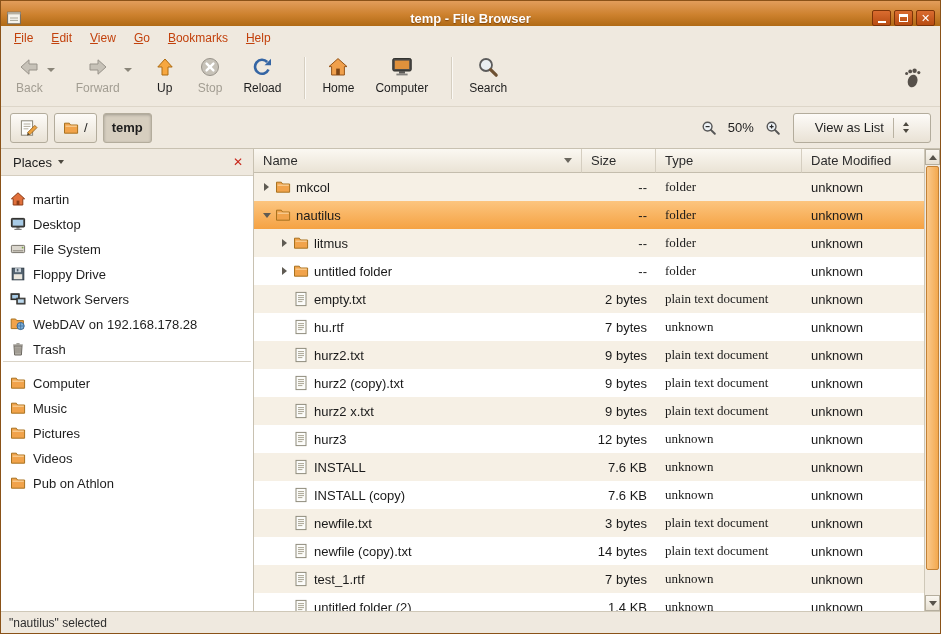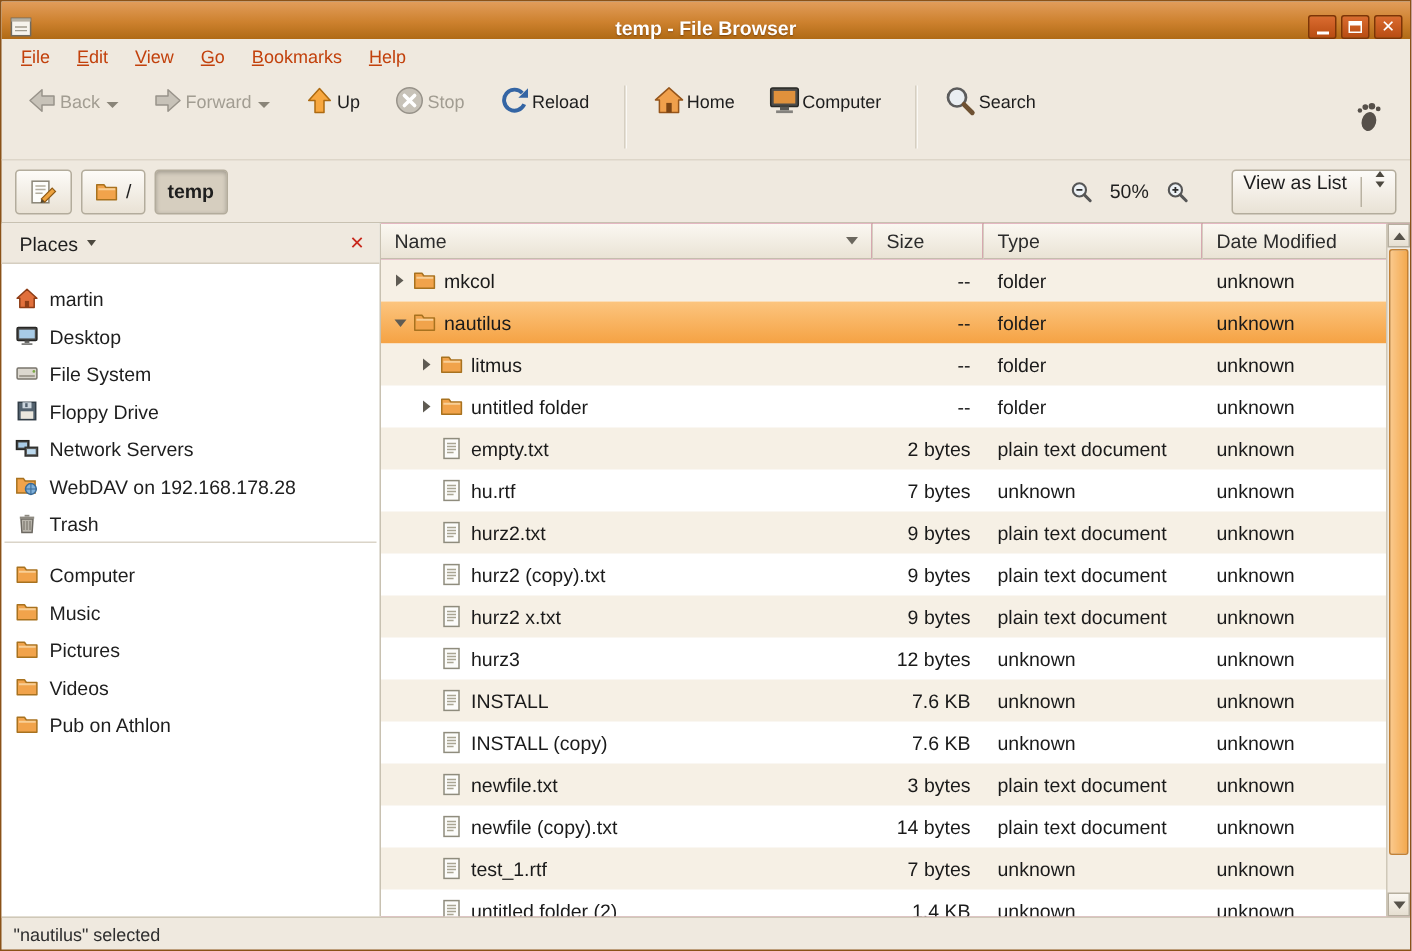--- a/index.html
+++ b/index.html
@@ -25,39 +25,39 @@
   .glyph-max{width:9px;height:8px;border:1px solid #fff;border-top-width:3px;}
   .glyph-close{color:#fff;font-size:11px;font-weight:bold;line-height:1;}
   .glyph-close::before{content:"✕";}
   
   .menubar{height:24px;flex:none;display:flex;align-items:center;padding:0 4px;}
   .menu-item{display:inline-block;padding:3px 9px;font-size:12px;color:#c2410c;}
   .menu-item::first-letter{text-decoration:underline;}
   
   .toolbar{height:57px;flex:none;display:flex;align-items:stretch;padding:2px 8px;border-bottom:1px solid #ddd6c9;}
   .tool-group{display:flex;align-items:flex-start;padding:3px 7px;margin-right:7px;}
-  .tool-col{display:flex;flex-direction:row;align-items:center;}
+  .tool-col{display:flex;flex-direction:column;align-items:center;}
   .tool-icon{height:24px;display:flex;}
   .tool-label{font-size:12px;color:#1e1e1e;margin-top:2px;white-space:nowrap;}
   .tool-group.disabled .tool-label{color:#a29d92;}
   .tool-drop{margin-top:13px;margin-left:4px;width:0;height:0;
     border-top:4px solid #8a8579;border-left:4px solid transparent;border-right:4px solid transparent;}
   .tool-sep{width:0;border-left:1px solid #d6cfc1;border-right:1px solid #fbf9f5;margin:5px 9px;align-self:stretch;}
   .tool-logo{margin-left:auto;align-self:center;padding:0 8px;display:flex;}
   
   .locationbar{height:42px;flex:none;display:flex;align-items:center;padding:0 9px;gap:6px;border-bottom:1px solid #c8c1b1;}
   .lb-btn{display:flex;align-items:center;gap:5px;height:30px;padding:0 8px;
     background:linear-gradient(#fdfbf8,#e9e2d5);border:1px solid #b3ac9c;border-radius:3px;
     font-size:13px;color:#1e1e1e;font-family:inherit;}
   .lb-btn.active{background:#d6cebf;box-shadow:inset 0 1px 3px rgba(0,0,0,.25);font-weight:bold;}
   .lb-icon{display:flex;}
   .zoom-btn{background:none;border:none;padding:2px;display:flex;align-items:center;cursor:default;}
   .zoom-first{margin-left:auto;}
   .zoom-level{font-size:13px;color:#1e1e1e;margin:0 3px;}
-  .view-select{margin-left:20px;display:flex;align-items:flex-start;height:30px;padding:0 7px;gap:9px;
+  .view-select{margin-left:4px;display:flex;align-items:center;height:30px;padding:0 21px;gap:9px;
     background:linear-gradient(#fdfbf8,#e9e2d5);border:1px solid #b3ac9c;border-radius:3px;font-size:13px;color:#1e1e1e;}
   .vs-sep{width:1px;align-self:stretch;margin:4px 0;background:#b9b2a2;}
   .vs-arrows{display:flex;flex-direction:column;gap:3px;}
   .vs-up{border-bottom:4px solid #4c483f;border-left:3px solid transparent;border-right:3px solid transparent;}
   .vs-down{border-top:4px solid #4c483f;border-left:3px solid transparent;border-right:3px solid transparent;}
   
   .main{flex:1;display:flex;min-height:0;}
   
   .sidebar{width:253px;flex:none;display:flex;flex-direction:column;background:#fff;border-right:1px solid #c8c1b1;}
   .side-header{height:27px;flex:none;background:#efe9df;border-bottom:1px solid #d5cec0;display:flex;align-items:center;padding:0 6px;}
@@ -88,21 +88,21 @@
   .file-row.row-alt{background:#f6f0e5;}
   .file-row.selected{background:linear-gradient(#fcc57f,#f5a243);}
   .cell-name{flex:1;display:flex;align-items:center;min-width:0;padding-left:3px;}
   .indent{flex:none;height:1px;}
   .expander{flex:none;width:15px;display:flex;align-items:center;justify-content:center;}
   .expander.collapsed::before{content:"";border-left:5px solid #5f5b53;border-top:4px solid transparent;border-bottom:4px solid transparent;}
   .expander.expanded::before{content:"";border-top:5px solid #5f5b53;border-left:4px solid transparent;border-right:4px solid transparent;}
   .row-icon{width:16px;height:16px;flex:none;margin:0 5px 0 1px;display:flex;}
   .row-name{white-space:nowrap;overflow:hidden;}
   .file-row .c-size{text-align:right;padding-right:9px;}
-  .file-row .c-type{padding-left:9px;}
+  .file-row .c-type{padding-left:9px;font-family:Liberation Serif, serif;}
   .file-row .c-date{padding-left:9px;}
   
   .vscroll{width:16px;flex:none;display:flex;flex-direction:column;background:#f1ebe1;border-left:1px solid #cfc8b8;}
   .sb-btn{height:16px;flex:none;display:flex;align-items:center;justify-content:center;
     background:linear-gradient(#faf7f1,#e6dfd1);border:1px solid #b5ae9e;}
   .tri-up{border-bottom:5px solid #56524a;border-left:4px solid transparent;border-right:4px solid transparent;}
   .tri-down{border-top:5px solid #56524a;border-left:4px solid transparent;border-right:4px solid transparent;}
   .sb-track{flex:1;position:relative;}
   .sb-thumb{position:absolute;left:1px;right:1px;top:1px;height:94%;
     background:linear-gradient(90deg,#fac98c,#f3a94f);border:1px solid #c28136;border-radius:2px;}

